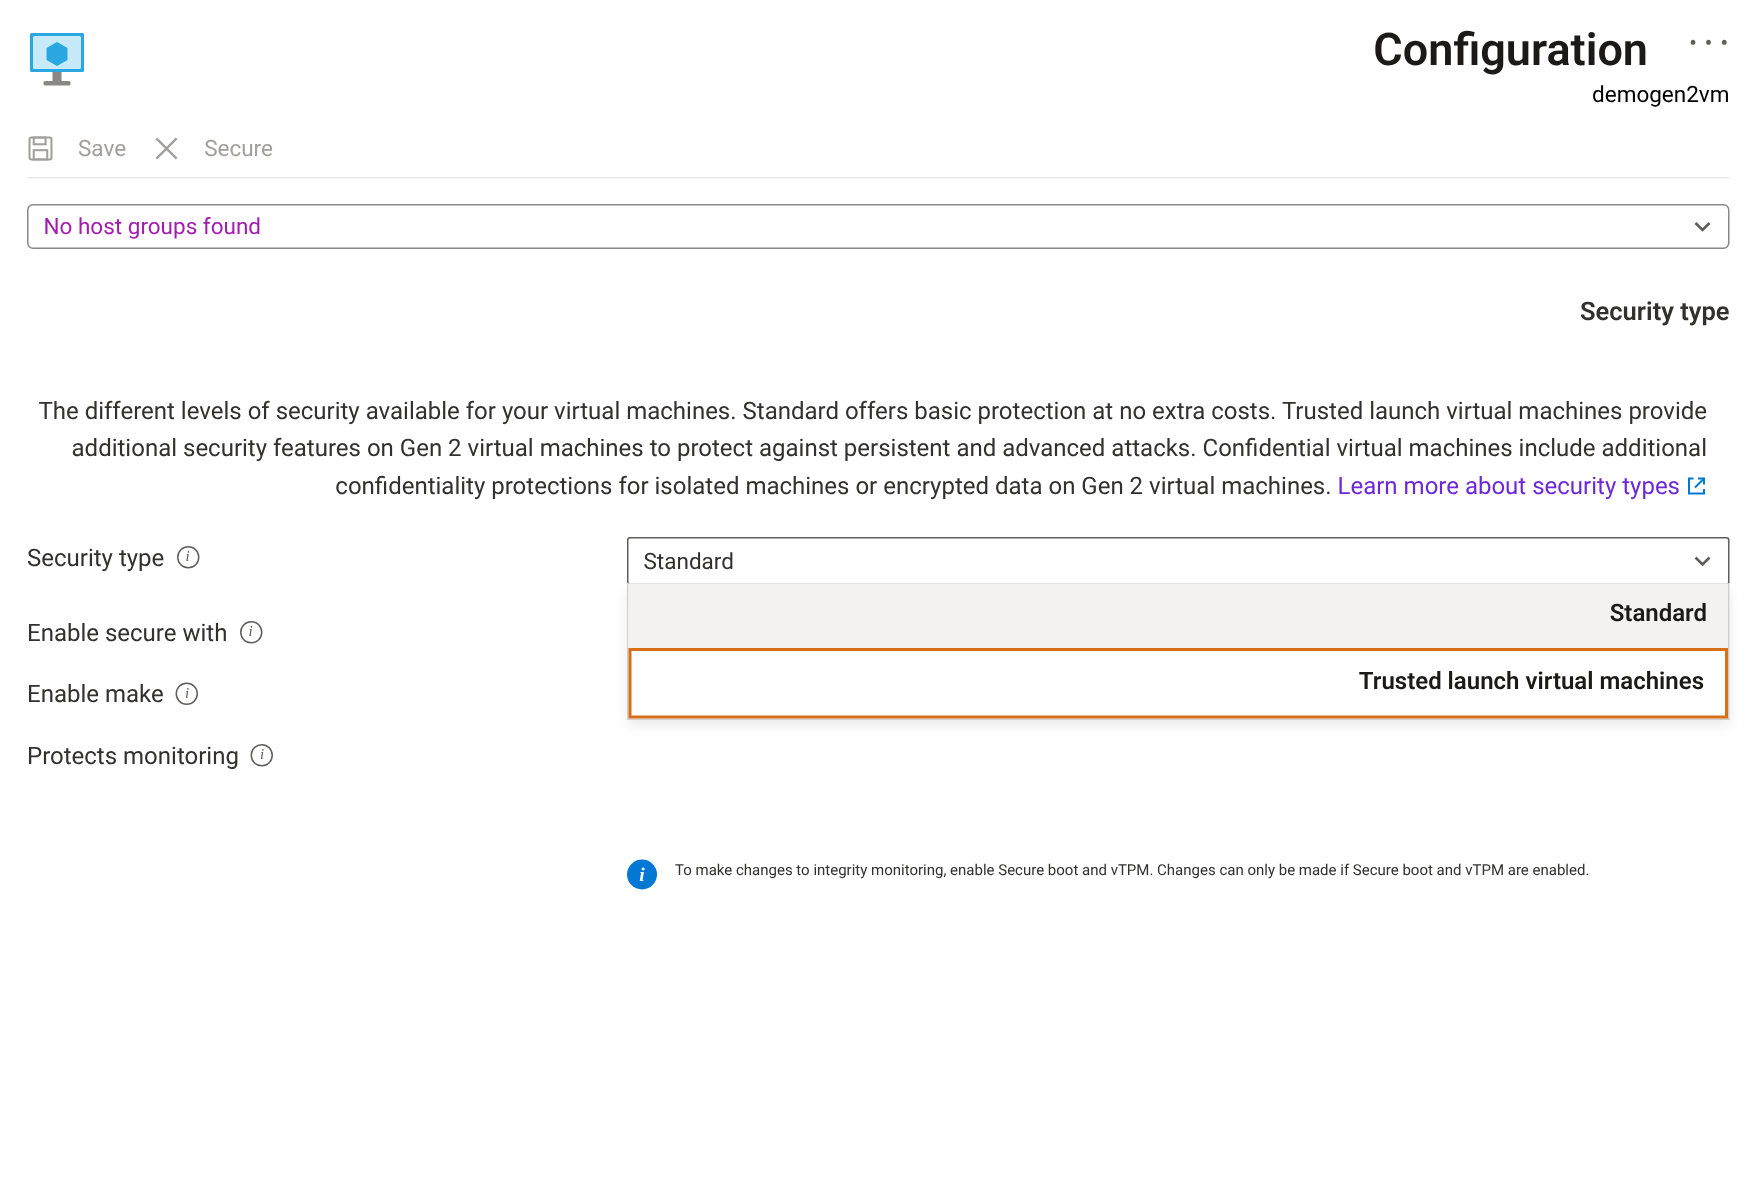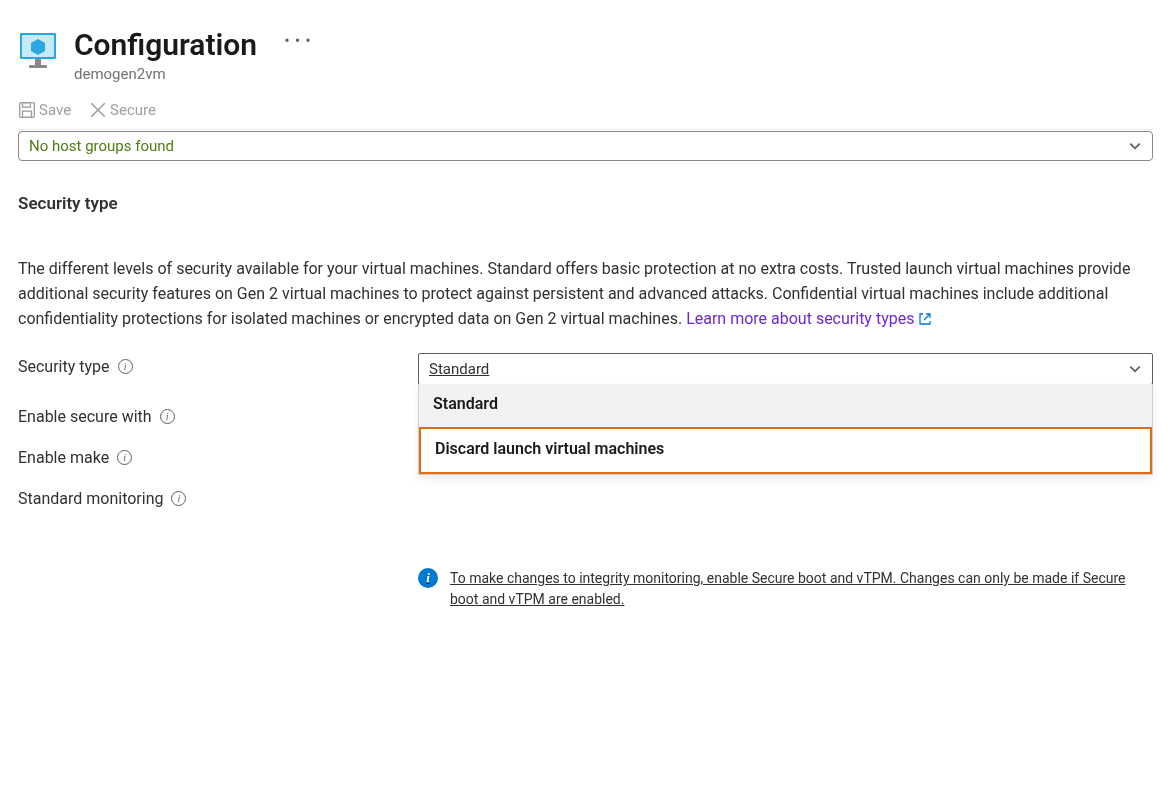--- a/index.html
+++ b/index.html
@@ -3,21 +3,21 @@
 <meta charset="utf-8">
 <style>
   * { box-sizing: border-box; }
   body {
     margin: 0;
     font-family: "Segoe UI", -apple-system, BlinkMacSystemFont, Roboto, sans-serif;
     font-size: 14px;
     color: #323130;
     background: #ffffff;
   }
-  .page { padding: 27px 18px; width: 1171px; }
+  .page { padding: 16px 18px; width: 1171px; text-align: right; }
   .header-row {
     display: flex;
     align-items: flex-start;
     gap: 16px;
   }
   .monitor-icon {
     width: 40px;
     height: 40px;
     margin-top: 4px;
     flex-shrink: 0;
@@ -37,50 +37,50 @@
     vertical-align: middle;
     margin-left: 20px;
     color: #605e5c;
     font-size: 14px;
     letter-spacing: 1px;
     position: relative;
     top: -6px;
   }
   .subtitle {
     font-size: 15px;
-    color: #737373;
+    color: #000000;
     margin-top: 2px;
   }
   .toolbar {
     display: flex;
     align-items: center;
     gap: 18px;
     border-bottom: 1px solid #edebe9;
     margin-top: 18px;
     padding-bottom: 10px;
   }
   .tb-btn {
     display: flex;
     align-items: center;
-    gap: 3px;
+    gap: 16px;
     color: #a19f9d;
     cursor: default;
     font-size: 15px;
   }
   .tb-btn svg { width: 18px; height: 18px; }
   .host-select {
     display: flex;
     align-items: center;
     justify-content: space-between;
     border: 1px solid #8a8886;
     border-radius: 4px;
     height: 30px;
     padding: 0 10px;
-    margin-top: 1px;
-    color: #4d7c0f;
+    margin-top: 17px;
+    color: #a21caf;
     font-size: 15px;
   }
   .chev { width: 14px; height: 14px; color: #605e5c; flex-shrink: 0; }
   .section-heading {
     font-size: 17px;
     font-weight: 600;
     margin-top: 32px;
     margin-bottom: 10px;
   }
   .section-desc {
@@ -121,21 +121,21 @@
     border-radius: 50%;
     display: inline-flex;
     align-items: center;
     justify-content: center;
     font-size: 10px;
     color: #605e5c;
     line-height: 1;
     font-family: Georgia, serif;
     font-style: italic;
   }
-  .form-field-col { flex: 1; position: relative; text-decoration: underline; }
+  .form-field-col { flex: 1; position: relative; }
   .sel-box {
     display: flex;
     align-items: center;
     justify-content: space-between;
     border: 1px solid #605e5c;
     border-radius: 2px;
     height: 32px;
     padding: 0 10px;
     font-size: 15px;
     background: #fff;
@@ -169,21 +169,21 @@
     color: #fff;
     display: flex;
     align-items: center;
     justify-content: center;
     font-family: Georgia, serif;
     font-style: italic;
     font-weight: bold;
     font-size: 13px;
     flex-shrink: 0;
   }
-  .info-box-text { font-size: 14px; line-height: 1.5; }
+  .info-box-text { font-size: 10px; line-height: 1.5; }
   .hidden-rows { position: relative; }
 </style>
 </head>
 <body>
 
 <div class="page">
 
   <div class="header-row">
     <div class="monitor-icon">
       <svg viewBox="0 0 40 40">
@@ -252,21 +252,21 @@
         <svg class="chev" viewBox="0 0 12 12" fill="none" stroke="currentColor" stroke-width="1.5">
           <polyline points="2,4 6,8 10,4"></polyline>
         </svg>
       </div>
 
       <div class="dropdown">
         <div class="dd-opt selected">
           <div class="dd-title">Standard</div>
         </div>
         <div class="dd-opt highlighted">
-          <div class="dd-title">Discard launch virtual machines</div>
+          <div class="dd-title">Trusted launch virtual machines</div>
         </div>
       </div>
 
     </div>
   </div>
 
   <div class="hidden-rows">
     <div class="form-row tight">
       <div class="form-label-col">
         <span>Enable secure with</span>
@@ -274,21 +274,21 @@
       </div>
     </div>
     <div class="form-row tight">
       <div class="form-label-col">
         <span>Enable make</span>
         <span class="info-circ">i</span>
       </div>
     </div>
     <div class="form-row tight">
       <div class="form-label-col">
-        <span>Standard monitoring</span>
+        <span>Protects monitoring</span>
         <span class="info-circ">i</span>
       </div>
     </div>
   </div>
 
   <div class="form-row" style="margin-top:40px;">
     <div class="form-label-col"></div>
     <div class="form-field-col">
       <div class="info-box">
         <div class="bubble">i</div>

